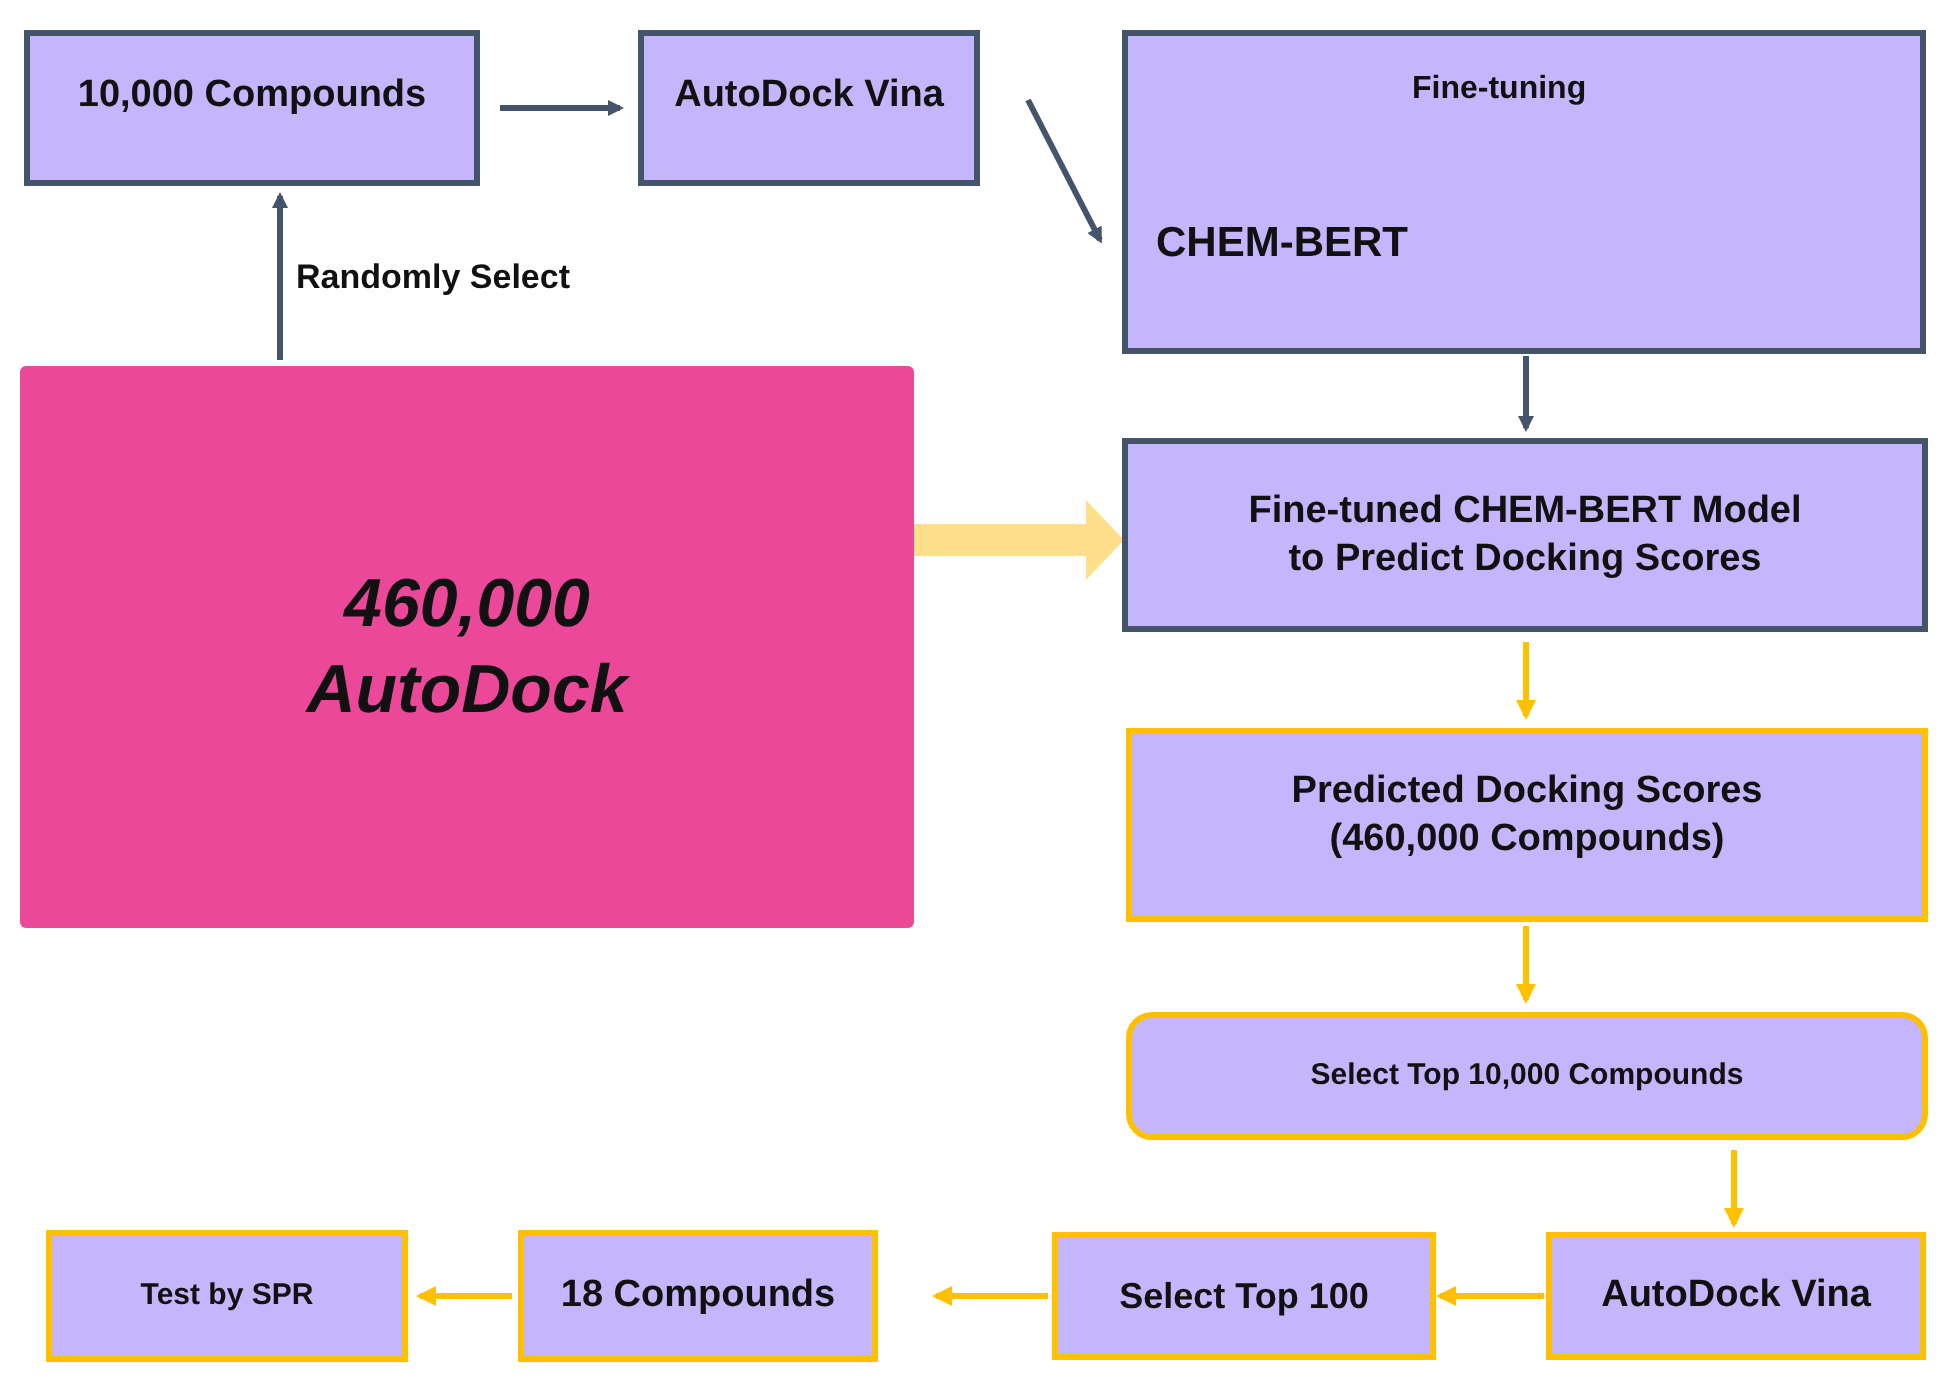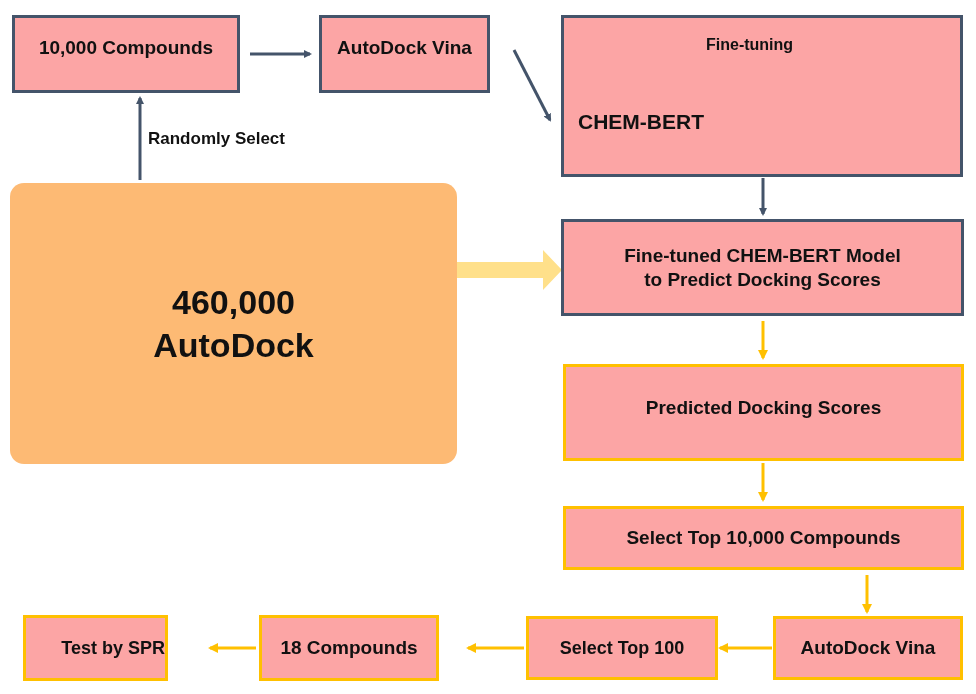--- a/index.html
+++ b/index.html
@@ -1,22 +1,22 @@
 <!DOCTYPE html>
 <html><head>
 <meta charset="utf-8">
 <style>
   html, body { margin: 0; padding: 0; background: #ffffff; }
   body { width: 976px; height: 694px; position: relative; overflow: hidden;
          font-family: "Liberation Sans", sans-serif; font-weight: bold; color: #111; }
   .box { position: absolute; box-sizing: border-box; display: flex; align-items: center;
-         justify-content: center; text-align: center; background: #fca5a5; line-height: 1.25; }
+         justify-content: center; text-align: center; background: #c4b5fd; line-height: 1.25; }
   .navy { border: 3px solid #44546a; }
   .gold { border: 3px solid #ffc000; }
-  .big { background: #fdba74; border-radius: 14px; font-size: 34px; line-height: 1.25; }
+  .big { background: #ec4899; border-radius: 3px; font-size: 34px; line-height: 1.25; font-style: italic; }
   svg.arrows { position: absolute; left: 0; top: 0; }
   .lbl { position: absolute; font-size: 17px; white-space: nowrap; }
 </style>
 </head>
 <body>
 
 <svg class="arrows" width="976" height="694">
   <defs>
     <marker id="mn" markerWidth="8" markerHeight="8" refX="6" refY="4" orient="auto" markerUnits="userSpaceOnUse">
       <path d="M0,0 L8,4 L0,8 z" fill="#44546a"></path>
@@ -77,36 +77,37 @@
 <div class="box navy" style="left:561px;top:219px;width:403px;height:97px;font-size:19px;">
   <div>
     <div>Fine-tuned CHEM-BERT Model</div>
     <div>to Predict Docking Scores</div>
   </div>
 </div>
 
 <div class="box gold" style="left:563px;top:364px;width:401px;height:97px;font-size:19px;padding-bottom:10px;">
   <div>
     <div>Predicted Docking Scores</div>
+    <div>(460,000 Compounds)</div>
   </div>
 </div>
 
-<div class="box gold" style="left:563px;top:506px;width:401px;height:64px;font-size:19px;">
+<div class="box gold" style="left:563px;top:506px;width:401px;height:64px;font-size:15px;border-radius:13px;">
   <span>Select Top 10,000 Compounds</span>
 </div>
 
 <div class="box gold" style="left:773px;top:616px;width:190px;height:64px;font-size:19px;">
   <span>AutoDock Vina</span>
 </div>
 
 <div class="box gold" style="left:526px;top:616px;width:192px;height:64px;font-size:18px;">
   <span>Select Top 100</span>
 </div>
 
 <div class="box gold" style="left:259px;top:615px;width:180px;height:66px;font-size:19px;line-height:1.2;">
   <div>
     <div>18 Compounds</div>
   </div>
 </div>
 
-<div class="box gold" style="left:23px;top:615px;width:145px;height:66px;font-size:18px;justify-content:flex-end;">
+<div class="box gold" style="left:23px;top:615px;width:181px;height:66px;font-size:15px;">
   <span>Test by SPR</span>
 </div>
 
 </body></html>

